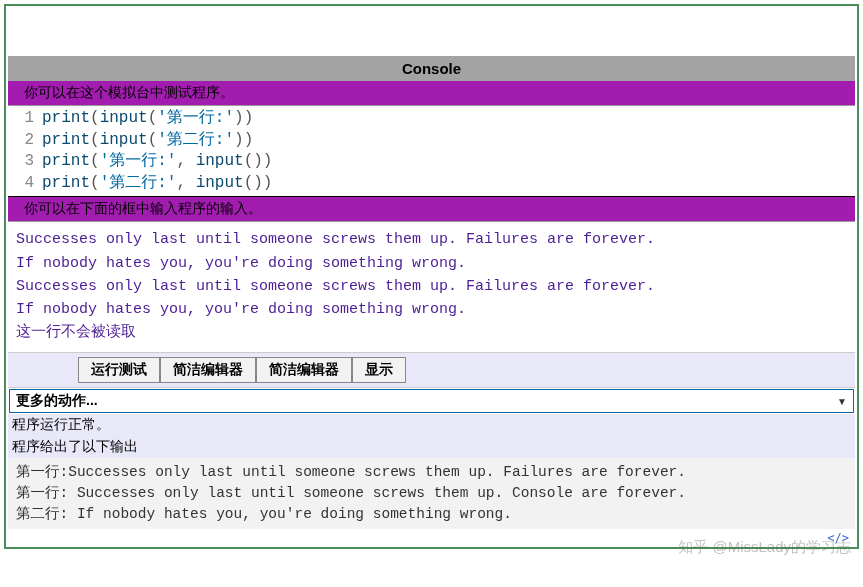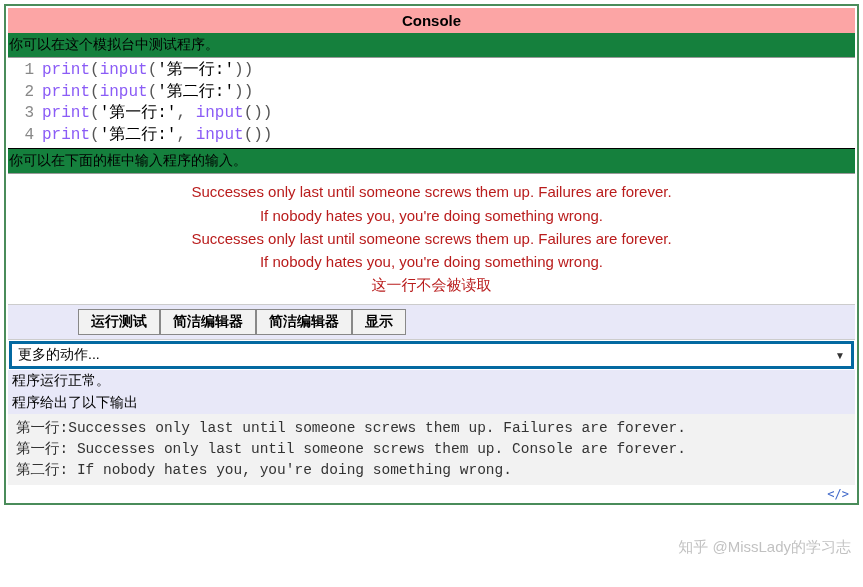--- a/index.html
+++ b/index.html
@@ -10,29 +10,30 @@
       width: 863px;
       height: 587px;
       padding: 4px;
     }
     .outer {
       border: 2px solid #4a8c5a;
       background: #fff;
       padding: 2px;
     }
     .title-bar {
-      background: #fca5a5;
+      background: #a3a3a3;
       text-align: center;
       font-weight: bold;
       padding: 4px 0;
       font-size: 15px;
+      margin-top: 48px;
     }
     .desc-row {
-      background: #15803d;
-      padding: 3px 1px;
+      background: #a21caf;
+      padding: 3px 16px;
       font-size: 14px;
       border-bottom: 1px solid #999;
     }
     .code-area {
       background: #fff;
       border-bottom: 1px solid #000;
       font-family: 'Courier New', monospace;
       font-size: 16px;
       line-height: 1.35;
       padding: 2px 0;
@@ -43,56 +44,55 @@
     .line-num {
       width: 34px;
       text-align: right;
       color: #888;
       padding-right: 8px;
       user-select: none;
     }
     .code-txt {
       flex: 1;
     }
-    .fn { color: #8b5cf6; }
-    .str { color: #000000; font-family: Liberation Mono, monospace; }
+    .fn { color: #0c4a6e; }
+    .str { color: #0369a1; font-family: Liberation Mono, monospace; }
     .pn { color: #555; }
     .input-area {
       background: #fff;
-      font-family: Liberation Sans, sans-serif;
+      font-family: Liberation Mono, monospace;
       font-size: 15px;
       line-height: 1.55;
       padding: 6px 8px;
-      color: #b91c1c;
+      color: #4c1d95;
       min-height: 130px;
-      text-align: center;
     }
     .button-row {
       background: #e8e8f8;
       display: flex;
       padding: 4px 70px 4px 70px;
       justify-content: flex-start;
       border-top: 1px solid #ccc;
       border-bottom: 1px solid #ccc;
     }
     .btn {
       background: #f2f2f2;
       border: 1px solid #888;
       padding: 3px 12px;
       font-size: 14px;
       font-weight: bold;
       font-family: Arial, sans-serif;
       cursor: pointer;
     }
     .dropdown-row {
       background: #fff;
-      border: 3px solid #0369a1;
+      border: 1px solid #0369a1;
       padding: 2px 6px;
       font-size: 14px;
-      font-weight: normal;
+      font-weight: bold;
       display: flex;
       justify-content: space-between;
       align-items: center;
       margin: 1px;
     }
     .dropdown-arrow {
       font-size: 10px;
       color: #333;
     }
     .status-row {

